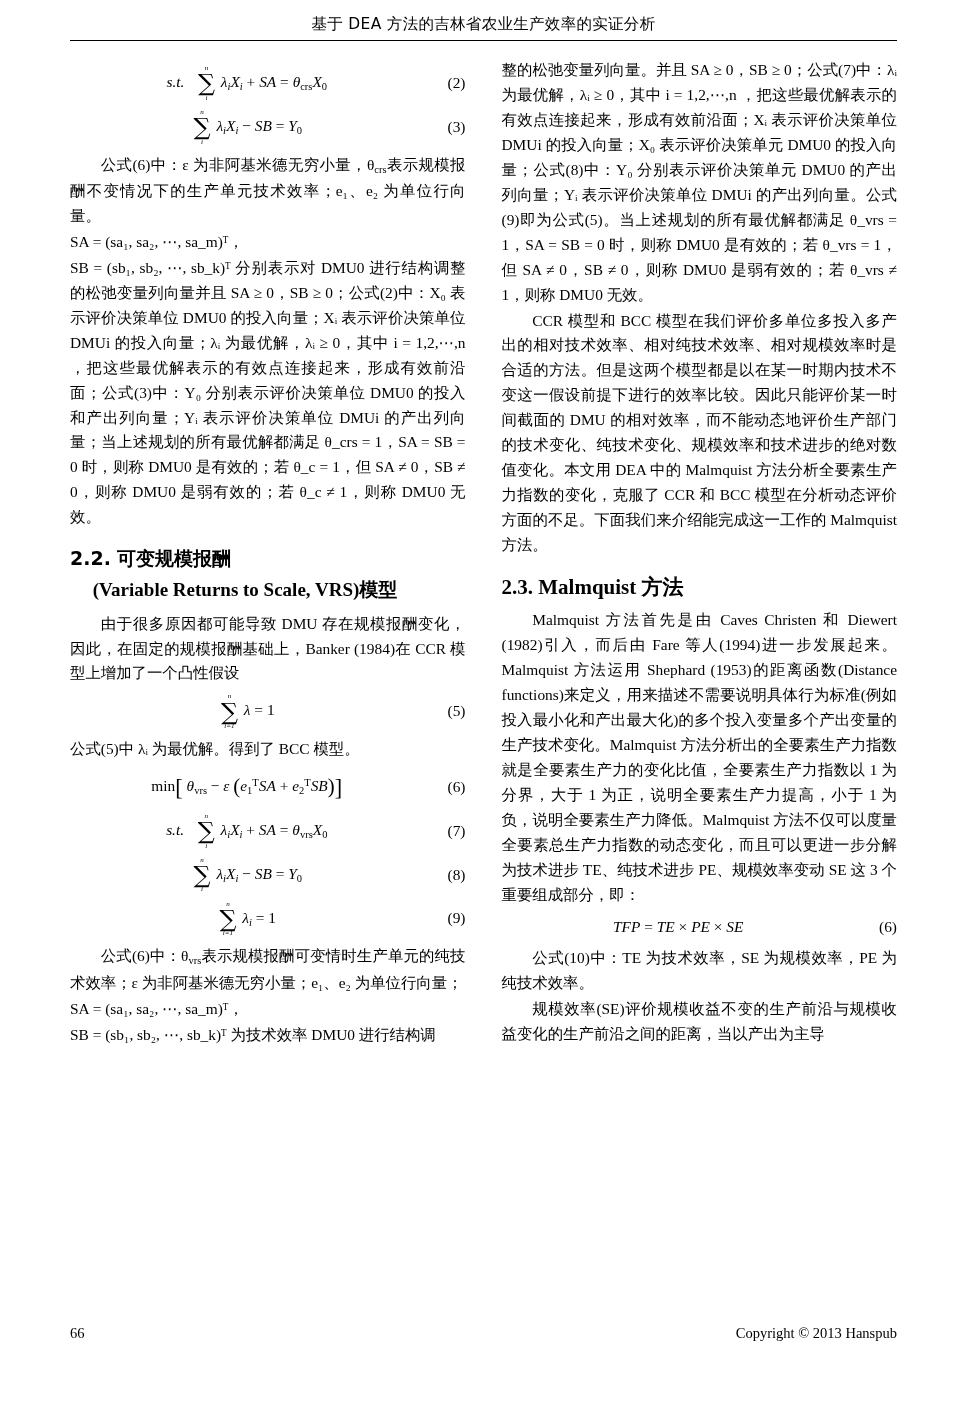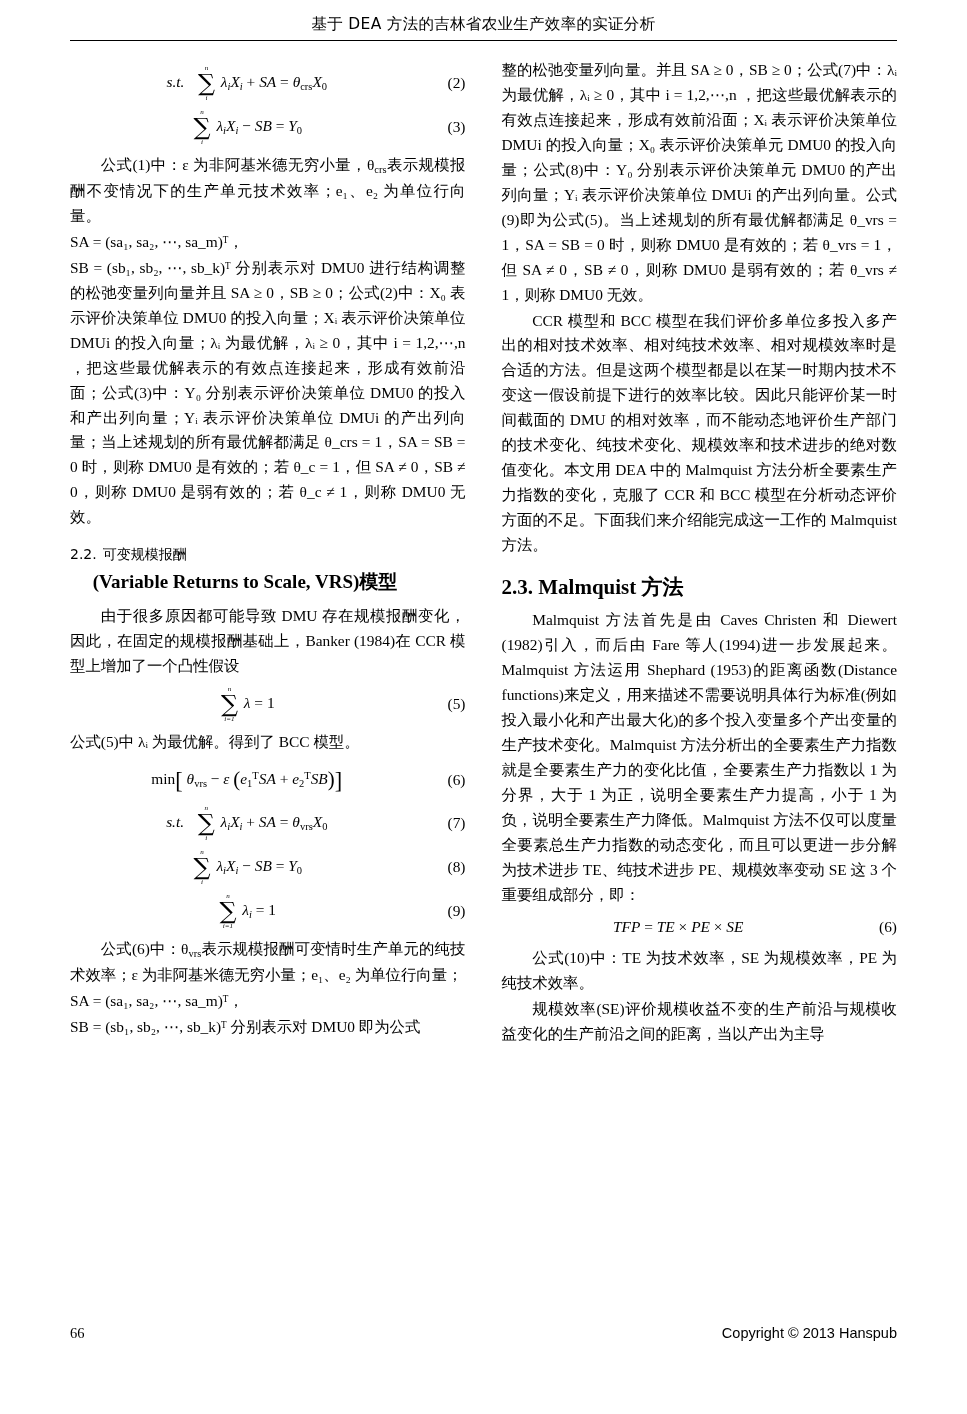--- a/index.html
+++ b/index.html
@@ -95,23 +95,23 @@
   .paren-big {
     font-size: 1.35em;
     vertical-align: -0.12em;
   }
   .brk {
     font-size: 1.45em;
     vertical-align: -0.18em;
   }
   
   h2.sec {
-    font-size: 14px;
+    font-size: 19px;
     font-family: "DejaVu Sans", sans-serif;
-    font-weight: normal;
+    font-weight: bold;
     margin: 14px 0 2px 0;
     line-height: 1.5;
   }
   h2.sec .num { margin-right: 6px; }
   .sec-sub {
     font-family: "Liberation Serif", serif;
     font-weight: bold;
     font-size: 19px;
     text-indent: 1.2em;
     margin: 0 0 6px 0;
@@ -126,21 +126,21 @@
   .footer {
     position: absolute;
     bottom: 34px;
     left: 70px;
     width: 827px;
     display: flex;
     justify-content: space-between;
     font-size: 14.5px;
   }
   .footer .pageno { font-family: "Liberation Serif", serif; }
-  .footer .copy { font-family: Liberation Sans, sans-serif; }
+  .footer .copy { font-family: Liberation Serif, serif; }
 </style>
 </head>
 <body>
 
 <div class="page">
 
   <div class="running-head">基于 DEA 方法的吉林省农业生产效率的实证分析</div>
   <div class="head-rule"></div>
 
   <div class="columns">
@@ -161,21 +161,21 @@
         <div class="eq-body">
           <span class="sum-wrap"><span class="sum-top">n</span><span class="sum-glyph">∑</span><span class="sum-bot">i</span></span>
           <span class="mi">λ</span><span class="sub mi">i</span><span class="mi">X</span><span class="sub mi">i</span>
           − <span class="mi">SB</span> = <span class="mi">Y</span><span class="sub">0</span>
         </div>
         <div class="eq-num">(3)</div>
       </div>
 
 
       <p class="indent">
-        <span>公式(1)中：ε 为非阿基米德无穷小量，θ</span><span class="subr">crs</span><span>表示规模报酬不变情况下的生产单元技术效率；e₁、e₂ 为单位行向量。</span>
+        <span>公式(6)中：ε 为非阿基米德无穷小量，θ</span><span class="subr">crs</span><span>表示规模报酬不变情况下的生产单元技术效率；e₁、e₂ 为单位行向量。</span>
       </p>
       <p class="center">SA = (sa₁, sa₂, ⋯, sa_m)ᵀ，</p>
       <p>
         <span>SB = (sb₁, sb₂, ⋯, sb_k)ᵀ</span>
         <span>分别表示对 DMU0 进行结构调整的松弛变量列向量并且 SA ≥ 0，SB ≥ 0；公式(2)中：X₀ 表示评价决策单位 DMU0 的投入向量；Xᵢ 表示评价决策单位 DMUi 的投入向量；λᵢ 为最优解，λᵢ ≥ 0，其中 i = 1,2,⋯,n ，把这些最优解表示的有效点连接起来，形成有效前沿面；公式(3)中：Y₀ 分别表示评价决策单位 DMU0 的投入和产出列向量；Yᵢ 表示评价决策单位 DMUi 的产出列向量；当上述规划的所有最优解都满足 θ_crs = 1，SA = SB = 0 时，则称 DMU0 是有效的；若 θ_c = 1，但 SA ≠ 0，SB ≠ 0，则称 DMU0 是弱有效的；若 θ_c ≠ 1，则称 DMU0 无效。</span>
       </p>
 
       <h2 class="sec">
         <span class="num">2.2.</span><span>可变规模报酬</span>
       </h2>
@@ -228,21 +228,21 @@
         </div>
         <div class="eq-num">(9)</div>
       </div>
 
       <p class="indent">
         <span>公式(6)中：θ</span><span class="subr">vrs</span><span>表示规模报酬可变情时生产单元的纯技术效率；ε 为非阿基米德无穷小量；e₁、e₂ 为单位行向量；</span>
       </p>
       <p class="center">SA = (sa₁, sa₂, ⋯, sa_m)ᵀ，</p>
       <p>
         <span>SB = (sb₁, sb₂, ⋯, sb_k)ᵀ</span>
-        <span>分别表示对 DMU0 即为公式</span>
+        <span>为技术效率 DMU0 进行结构调</span>
       </p>
     </div>
 
     <div class="col">
 
       <p>整的松弛变量列向量。并且 SA ≥ 0，SB ≥ 0；公式(7)中：λᵢ 为最优解，λᵢ ≥ 0，其中 i = 1,2,⋯,n ，把这些最优解表示的有效点连接起来，形成有效前沿面；Xᵢ 表示评价决策单位 DMUi 的投入向量；X₀ 表示评价决策单元 DMU0 的投入向量；公式(8)中：Y₀ 分别表示评价决策单元 DMU0 的产出列向量；Yᵢ 表示评价决策单位 DMUi 的产出列向量。公式(9)即为公式(5)。当上述规划的所有最优解都满足 θ_vrs = 1，SA = SB = 0 时，则称 DMU0 是有效的；若 θ_vrs = 1，但 SA ≠ 0，SB ≠ 0，则称 DMU0 是弱有效的；若 θ_vrs ≠ 1，则称 DMU0 无效。</p>
 
       <p class="indent">CCR 模型和 BCC 模型在我们评价多单位多投入多产出的相对技术效率、相对纯技术效率、相对规模效率时是合适的方法。但是这两个模型都是以在某一时期内技术不变这一假设前提下进行的效率比较。因此只能评价某一时间截面的 DMU 的相对效率，而不能动态地评价生产部门的技术变化、纯技术变化、规模效率和技术进步的绝对数值变化。本文用 DEA 中的 Malmquist 方法分析全要素生产力指数的变化，克服了 CCR 和 BCC 模型在分析动态评价方面的不足。下面我们来介绍能完成这一工作的 Malmquist 方法。</p>
 
       <h2 class="sec-en">2.3. Malmquist 方法</h2>

